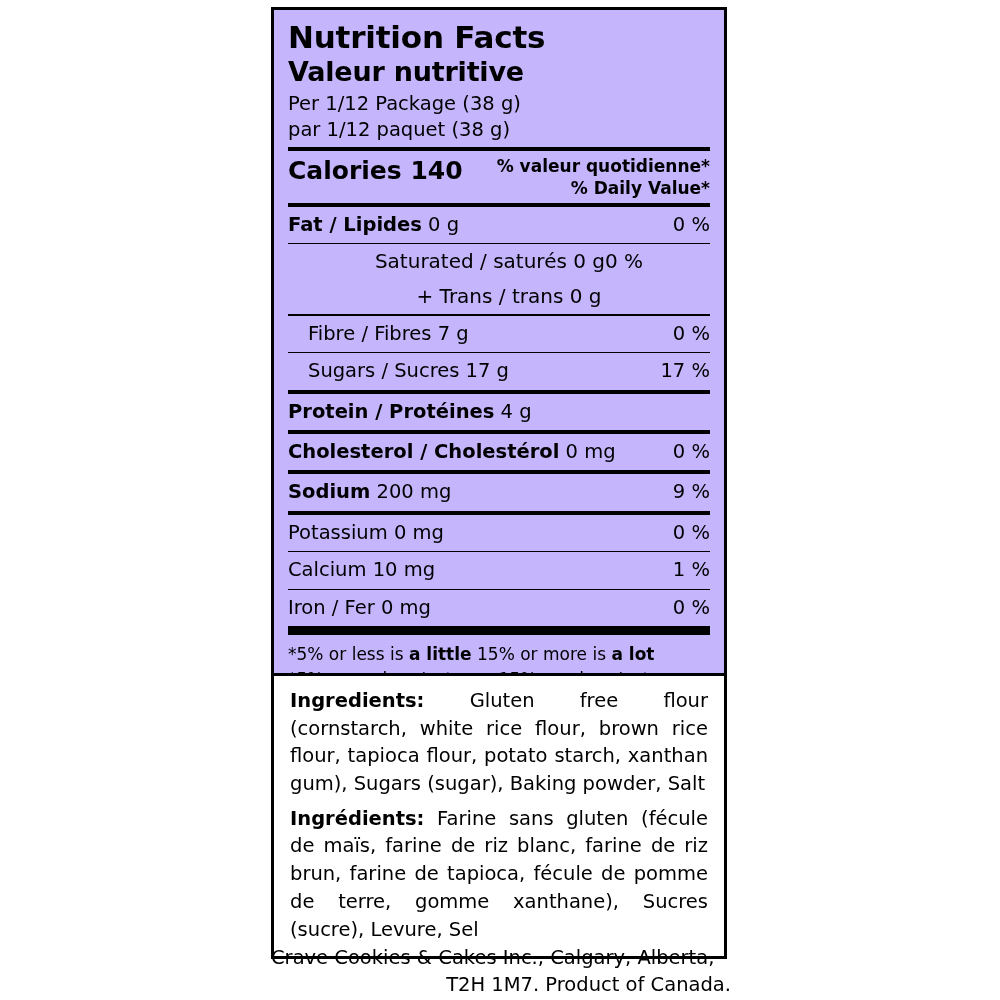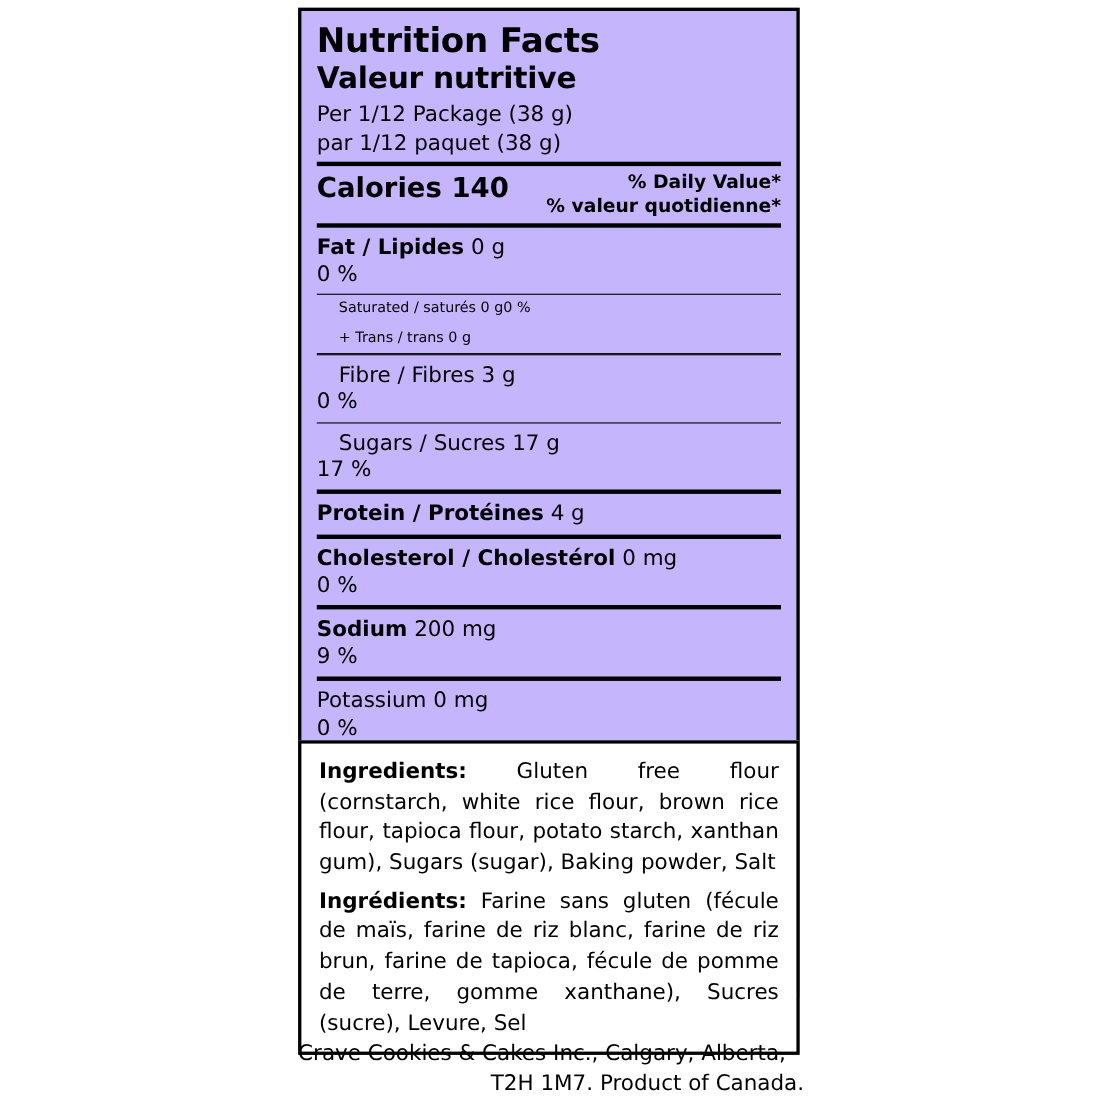--- a/index.html
+++ b/index.html
@@ -58,21 +58,20 @@
   .rule-thick{ border-bottom: 9px solid #000; }
   .spacer-1 { height: 4px; }
 
   .row {
     display: flex;
     justify-content: space-between;
     align-items: baseline;
     font-size: 19.5px;
     line-height: 1.25;
     padding: 6px 0 6px 0;
-    flex-direction: column;
   }
   .row .left { white-space: nowrap; }
   .row .right { white-space: nowrap; }
 
   .b { font-weight: bold; }
   .indent { padding-left: 20px; }
 
   .cal-row {
     display: flex;
     justify-content: space-between;
@@ -88,23 +87,23 @@
     font-size: 17px;
     font-weight: bold;
     line-height: 1.28;
   }
 
   .trans-group {
     position: relative;
   }
   .tg-row {
     display: flex;
-    justify-content: flex-start;
+    justify-content: center;
     align-items: baseline;
-    font-size: 13px;
+    font-size: 20px;
     line-height: 1.25;
     padding: 5px 0 5px 0;
   }
   .tg-dv {
     white-space: nowrap;
   }
 
   .footnotes {
     font-size: 17px;
     line-height: 1.45;
@@ -156,22 +155,22 @@
 
     <div class="nf-serving">Per 1/12 Package (38 g)</div>
     <div class="nf-serving">par 1/12 paquet (38 g)</div>
 
     <div class="spacer-1"></div>
     <div class="rule-med"></div>
 
     <div class="cal-row">
       <div class="cal-left">Calories 140</div>
       <div class="dv-stack">
+        <div>% valeur quotidienne*</div>
         <div>% Daily Value*</div>
-        <div>% valeur quotidienne*</div>
       </div>
     </div>
 
     <div class="rule-med"></div>
 
     <div class="row">
       <div class="left">
         <span class="b">Fat / Lipides</span><span> 0 g</span>
       </div>
       <div class="right">0 %</div>
@@ -186,21 +185,21 @@
       <div class="tg-row">
         <div class="left indent">+ Trans / trans 0 g</div>
         <div class="tg-dv"></div>
       </div>
     </div>
     <div class="rule-thin"></div>
 
     <div class="rule-thin"></div>
 
     <div class="row">
-      <div class="left indent">Fibre / Fibres 3 g</div>
+      <div class="left indent">Fibre / Fibres 7 g</div>
       <div class="right">0 %</div>
     </div>
     <div class="rule-thin"></div>
 
     <div class="row">
       <div class="left indent">Sugars / Sucres 17 g</div>
       <div class="right">17 %</div>
     </div>
     <div class="rule-med"></div>
 

